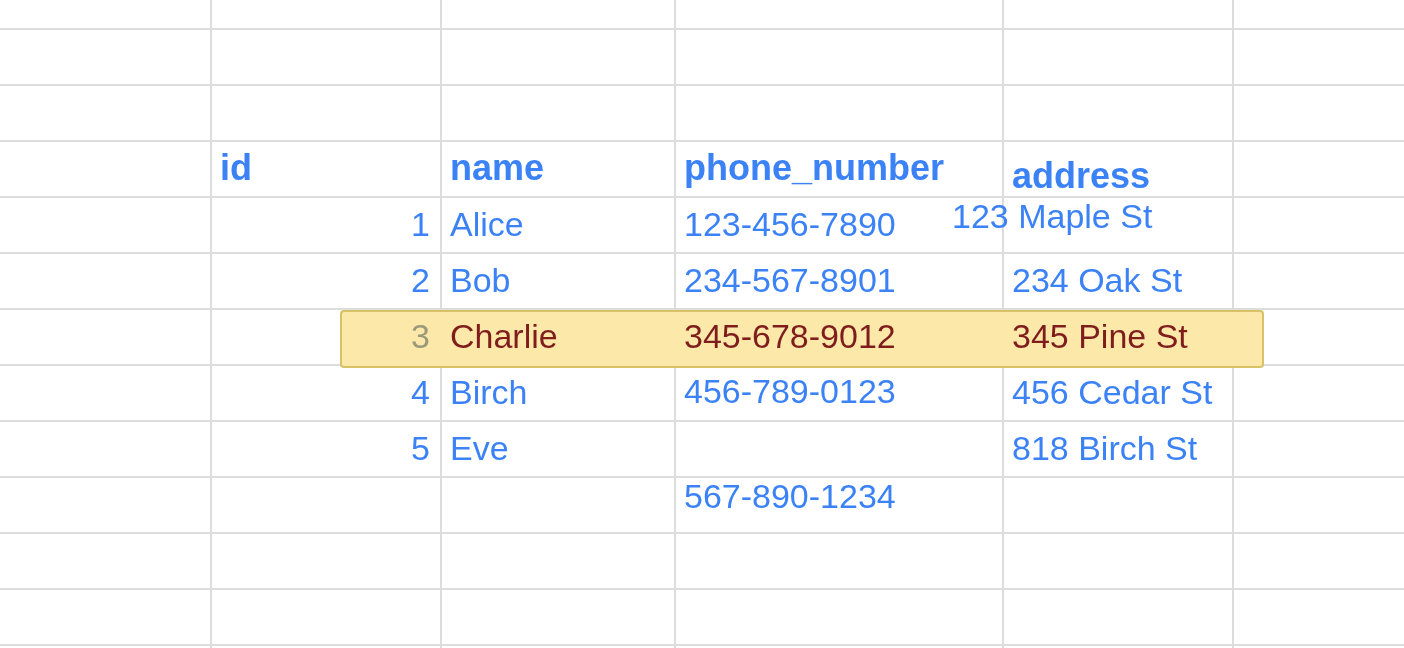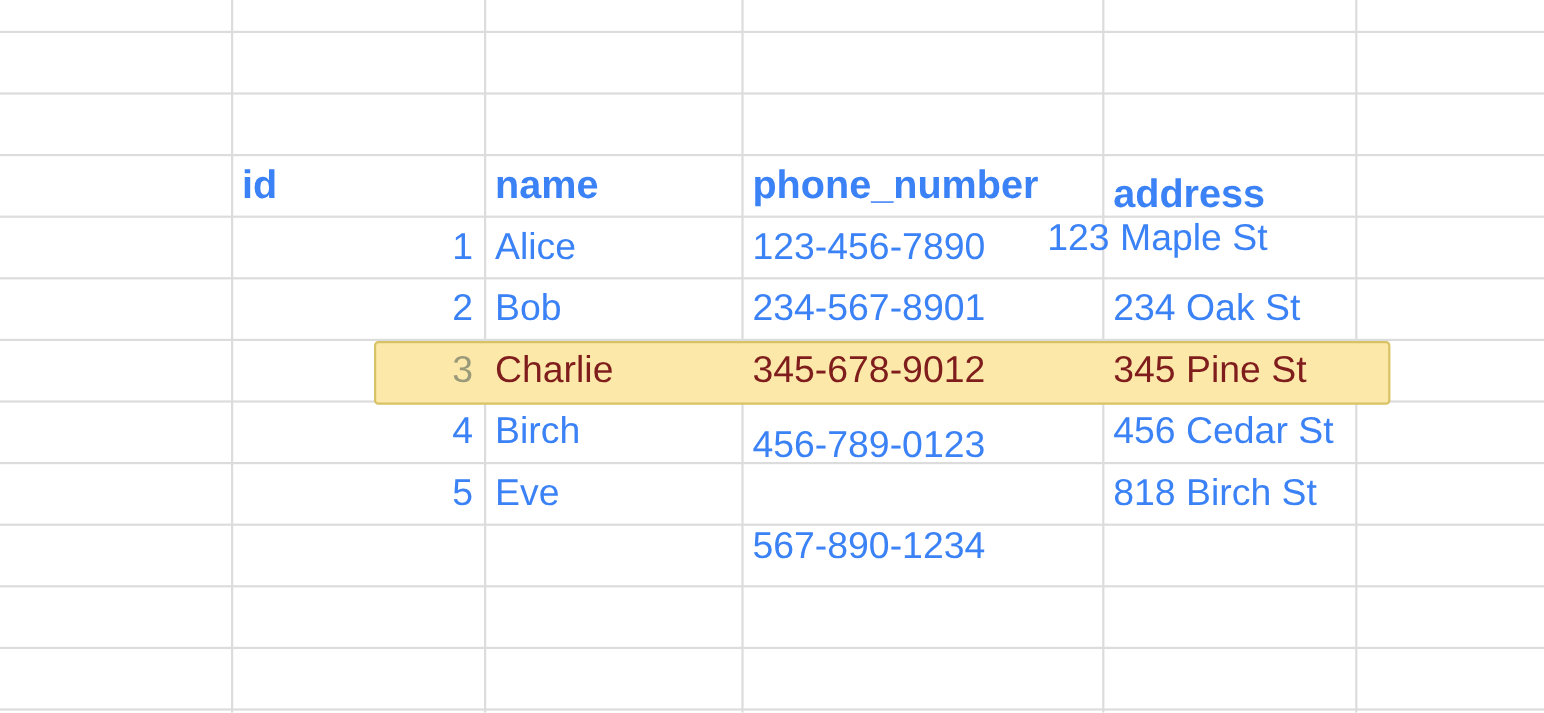--- a/index.html
+++ b/index.html
@@ -101,21 +101,21 @@
   <div class="cell" style="left:676px; top:252px; width:324px; height:56px;">234-567-8901</div>
   <div class="cell" style="left:1004px; top:252px; width:226px; height:56px;">234 Oak St</div>
 
   <div class="cell num hl-cell-text-id" style="left:212px; top:308px; width:226px; height:56px; z-index:2;">3</div>
   <div class="cell hl-cell-text" style="left:442px; top:308px; width:230px; height:56px; z-index:2;">Charlie</div>
   <div class="cell hl-cell-text" style="left:676px; top:308px; width:324px; height:56px; z-index:2;">345-678-9012</div>
   <div class="cell hl-cell-text" style="left:1004px; top:308px; width:226px; height:56px; z-index:2;">345 Pine St</div>
 
   <div class="cell num" style="left:212px; top:364px; width:226px; height:56px;">4</div>
   <div class="cell" style="left:442px; top:364px; width:230px; height:56px;">Birch</div>
-  <div class="cell" style="left:676px; top:376px; width:324px; height:56px;">456-789-0123</div>
+  <div class="cell" style="left:676px; top:363px; width:324px; height:56px;">456-789-0123</div>
   <div class="cell" style="left:1004px; top:364px; width:226px; height:56px;">456 Cedar St</div>
 
   <div class="cell num" style="left:212px; top:420px; width:226px; height:56px;">5</div>
   <div class="cell" style="left:442px; top:420px; width:230px; height:56px;">Eve</div>
   <div class="cell" style="left:676px; top:420px; width:324px; height:56px;margin-top:48px;">567-890-1234</div>
   <div class="cell" style="left:1004px; top:420px; width:226px; height:56px;">818 Birch St</div>
 
 </div>
 
 </body></html>

